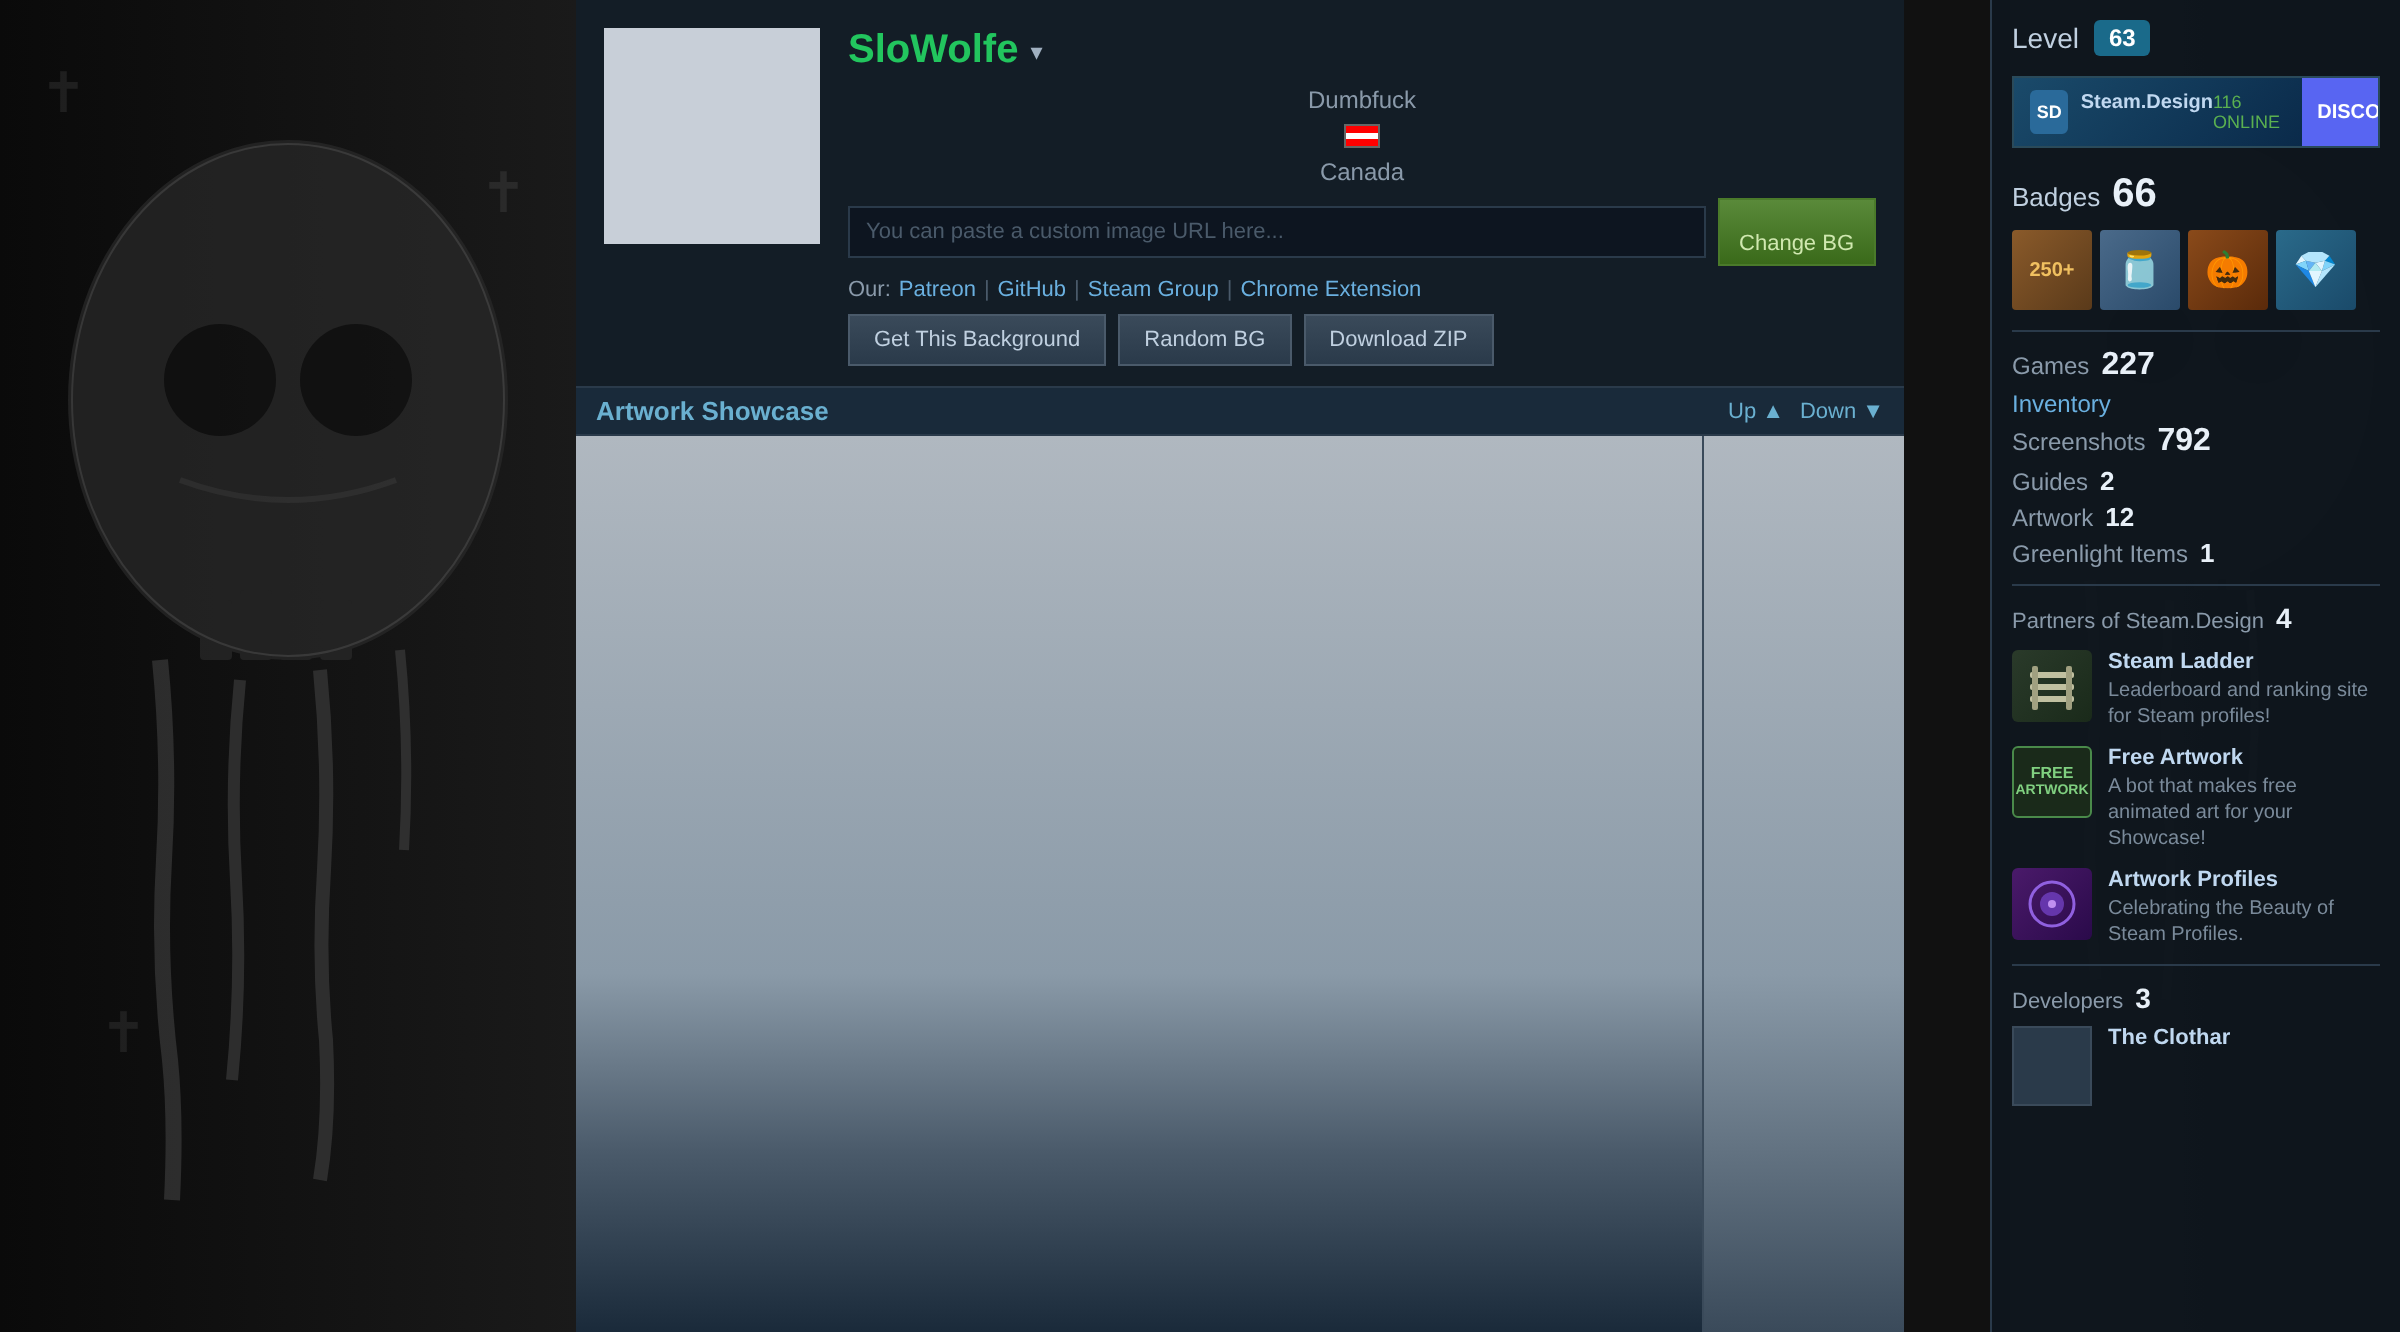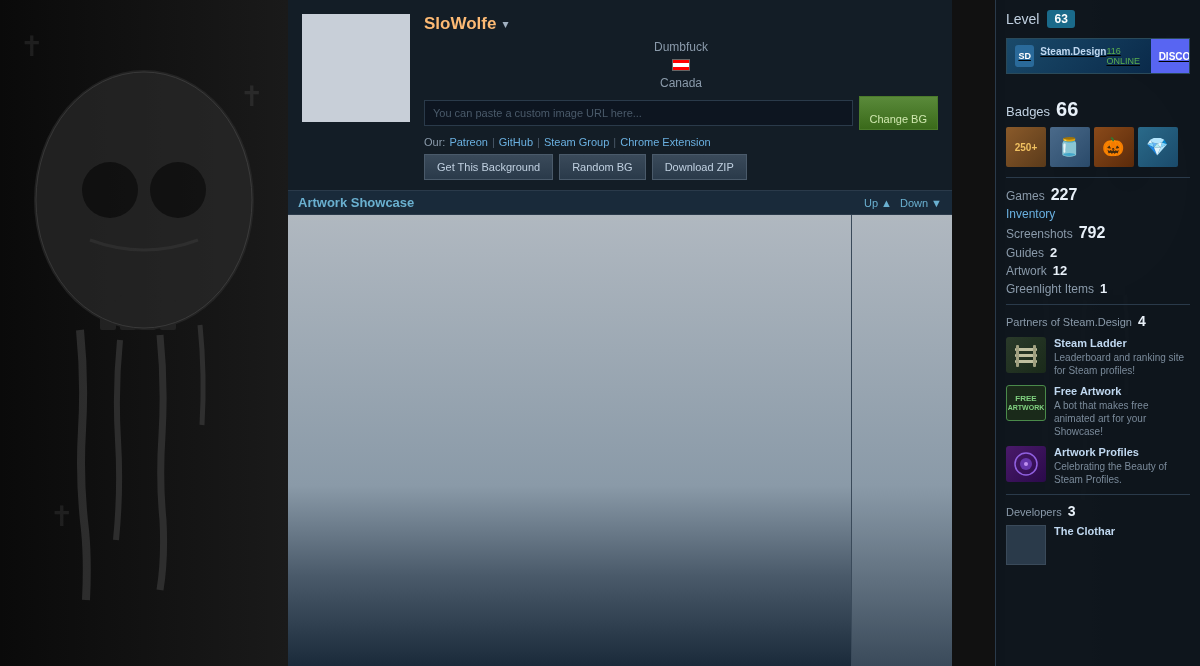--- a/index.html
+++ b/index.html
@@ -45,22 +45,22 @@
       display: flex;
       flex-direction: column;
       gap: 6px;
     }
     .username-row {
       display: flex;
       align-items: center;
       gap: 4px;
     }
     .username {
-      color: #fdba74;
-      font-size: 17px;
+      color: #22c55e;
+      font-size: 20px;
       font-weight: bold;
     }
     .dropdown-arrow {
       color: #a0b0c0;
       font-size: 12px;
       margin-left: 2px;
     }
     .sub-info {
       display: flex;
       align-items: center;
@@ -216,24 +216,23 @@
       border-radius: 3px;
       min-width: 24px;
       text-align: center;
     }
 
     
     .steam-design-banner {
       display: flex;
       background: #84cc16;
       border: 1px solid #2a4a5a;
-      margin-bottom: 24px;
+      margin-bottom: 12px;
       cursor: pointer;
       overflow: hidden;
-      text-decoration: underline;
     }
     .sd-left {
       background: linear-gradient(135deg, #1a4a6a, #0a2a4a);
       padding: 6px 8px;
       display: flex;
       align-items: center;
       gap: 6px;
       flex: 1;
     }
     .sd-icon {

